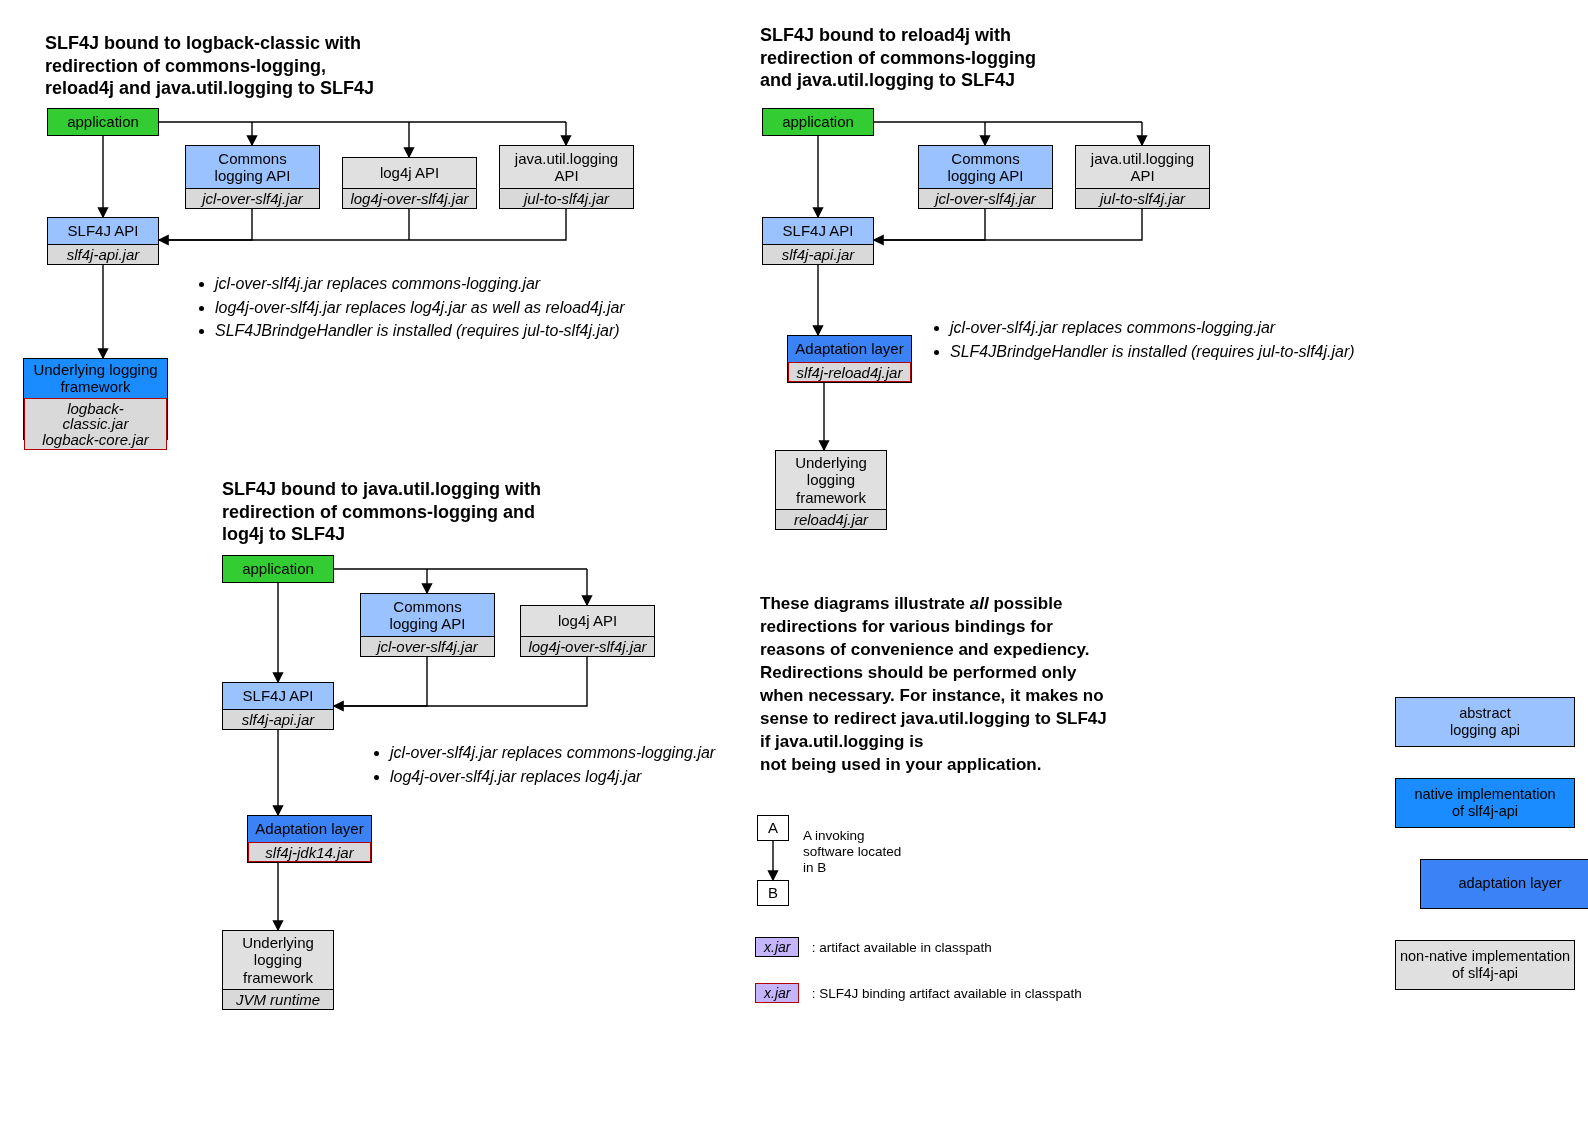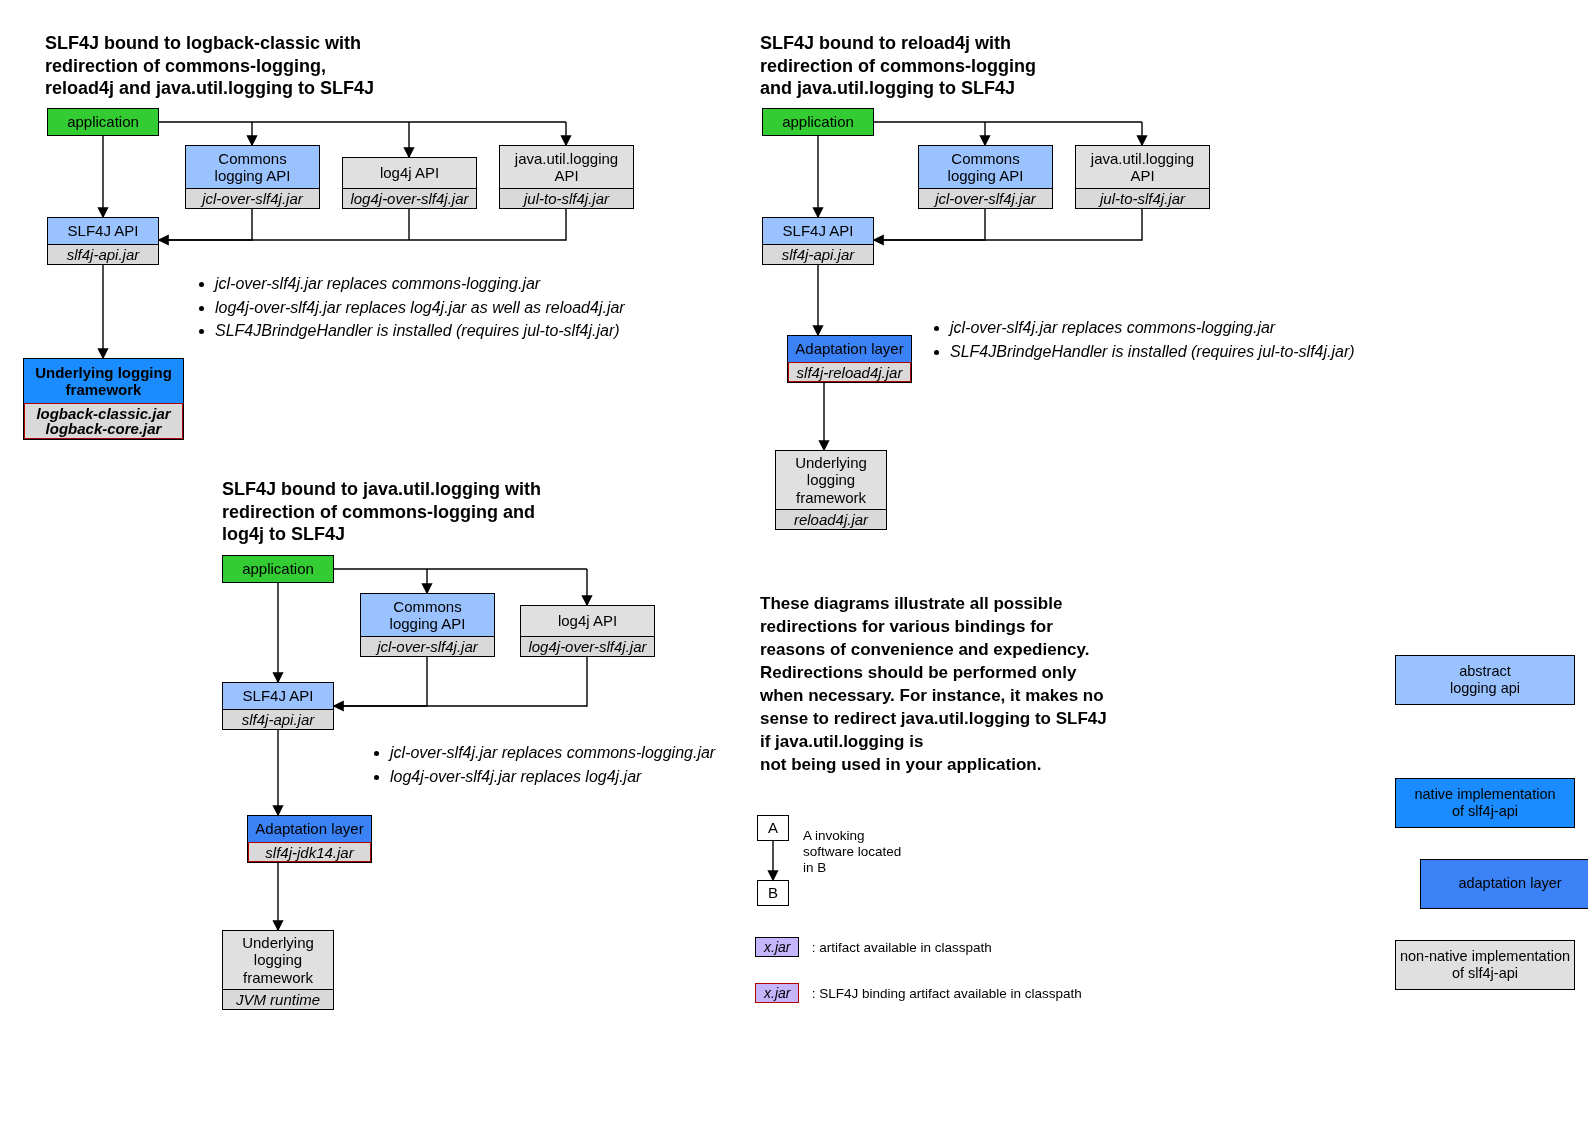--- a/index.html
+++ b/index.html
@@ -99,21 +99,21 @@
   </div>
 <div class="box grey" style="left:499px; top:145px; width:135px; height:64px;">
     <div class="lbl" style="white-space:pre-line;">java.util.logging
 API</div>
     <div class="jar">jul-to-slf4j.jar</div>
   </div>
 <div class="box blue" style="left:47px; top:217px; width:112px; height:48px;">
     <div class="lbl">SLF4J API</div>
     <div class="jar">slf4j-api.jar</div>
   </div>
-<div class="box deep" style="left:23px; top:358px; width:161px; height:82px;font-weight:bold;">
+<div class="box deep" style="left:23px; top:358px; width:145px; height:82px;">
     <div class="lbl" style="white-space:pre-line;">Underlying logging
 framework</div>
     <div class="jar" style="outline:1px solid #b00000; outline-offset:-1px; white-space:pre-line; line-height:1.05; padding:2px 12px;">logback-classic.jar
 logback-core.jar</div>
   </div>
 
 <svg style="left:0; top:0;" width="700" height="460">
 
   <path class="arrow" d="M159 122 H 566"></path>
 
@@ -176,21 +176,21 @@
   <path class="arrow" d="M587 657 V 706 H 334"></path>
   <path class="arrow" d="M278 730 V 815" marker-end="url(#ah)"></path>
   <path class="arrow" d="M278 863 V 930" marker-end="url(#ah)"></path>
 </svg>
 
 <ul class="abs notes" style="left:370px; top:742px; width:500px; list-style:disc; padding-left:20px; margin:0; font-style:italic;">
   <li><span>jcl-over-slf4j.jar replaces commons-logging.jar</span></li>
   <li><span>log4j-over-slf4j.jar replaces log4j.jar</span></li>
 </ul>
 
-<div class="abs title" style="left:760px; top:32px; width:420px; white-space:pre-line;">SLF4J bound to reload4j with
+<div class="abs title" style="left:760px; top:24px; width:420px; white-space:pre-line;">SLF4J bound to reload4j with
 redirection of commons-logging
 and java.util.logging to SLF4J</div>
 
 <div class="box app" style="left:762px; top:108px; width:112px; height:28px;">
     <div class="lbl">application</div>
   </div>
 <div class="box blue" style="left:918px; top:145px; width:135px; height:64px;">
     <div class="lbl" style="white-space:pre-line;">Commons
 logging API</div>
     <div class="jar">jcl-over-slf4j.jar</div>
@@ -225,21 +225,21 @@
   <path class="arrow" d="M818 265 V 335" marker-end="url(#ah)"></path>
   <path class="arrow" d="M824 383 V 450" marker-end="url(#ah)"></path>
 </svg>
 
 <ul class="abs notes" style="left:930px; top:317px; width:700px; list-style:disc; padding-left:20px; margin:0; font-style:italic;">
   <li><span>jcl-over-slf4j.jar replaces commons-logging.jar</span></li>
   <li><span>SLF4JBrindgeHandler is installed (requires jul-to-slf4j.jar)</span></li>
 </ul>
 
 <div class="abs" style="left:760px; top:593px; width:360px; font-size:17px; font-weight:bold; line-height:1.35;">
-  <span>These diagrams illustrate </span><span style="">all</span><span> possible redirections for various bindings for reasons of convenience and expediency. Redirections should be performed only when necessary. For instance, it makes no sense to redirect java.util.logging to SLF4J if java.util.logging is</span><br>
+  <span>These diagrams illustrate </span><span style="font-style:italic;">all</span><span> possible redirections for various bindings for reasons of convenience and expediency. Redirections should be performed only when necessary. For instance, it makes no sense to redirect java.util.logging to SLF4J if java.util.logging is</span><br>
   <span>not being used in your application.</span>
 </div>
 
 <div class="box white" style="left:757px; top:815px; width:32px; height:26px;">
     <div class="lbl">A</div>
   </div>
 <div class="box white" style="left:757px; top:880px; width:32px; height:26px;">
     <div class="lbl">B</div>
   </div>
 <svg style="left:0; top:0;" width="900" height="950">
@@ -251,19 +251,19 @@
 
 <div class="abs" style="left:755px; top:937px;">
   <span class="legend-jar">x.jar</span>
   <span style="font-size:13.5px; margin-left:8px;">: artifact available in classpath</span>
 </div>
 <div class="abs" style="left:755px; top:983px;">
   <span class="legend-jar" style="outline:1px solid #b00000; outline-offset:-1px;">x.jar</span>
   <span style="font-size:13.5px; margin-left:8px;">: SLF4J binding artifact available in classpath</span>
 </div>
 
-<div class="legend-box blue abs" style="left:1395px; top:655px; white-space:pre-line;">abstract
+<div class="legend-box blue abs" style="left:1395px; top:697px; white-space:pre-line;">abstract
 logging api</div>
 <div class="legend-box deep abs" style="left:1395px; top:778px; white-space:pre-line;">native implementation
 of slf4j-api</div>
 <div class="legend-box teal abs" style="left:1395px; top:859px; white-space:pre-line;">adaptation layer</div>
 <div class="legend-box grey abs" style="left:1395px; top:940px; white-space:pre-line;">non-native implementation
 of slf4j-api</div>
 
 </body></html>

